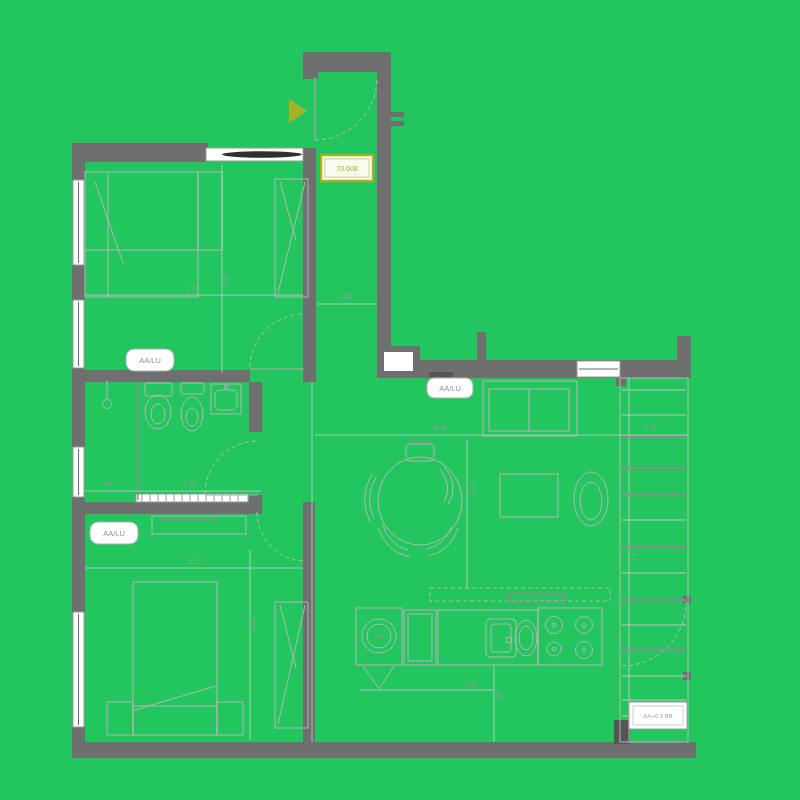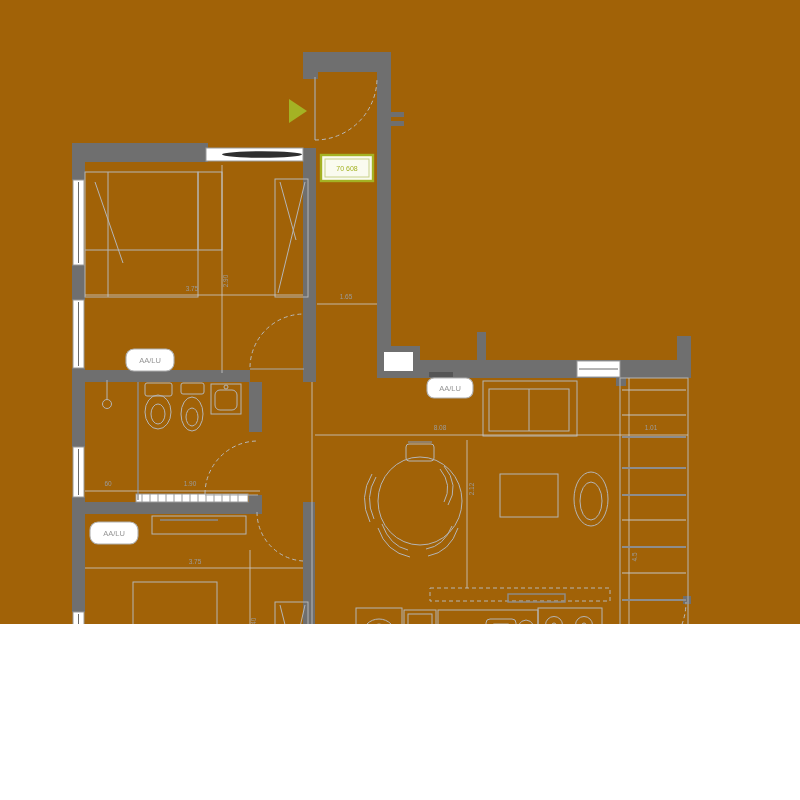--- a/index.html
+++ b/index.html
@@ -1,20 +1,20 @@
 <!DOCTYPE html>
 <html style="--wall: #6f6f6f; --accent: #a4b224; --accent-fill: #fafbef; --line: #b5b5b5; --line-dark: #8d8d8d; --dim-text: #9b9b9b; --glass: #2f2f2f;"><head>
 <meta charset="utf-8">
 <style>
   :root{
     --wall:#6f6f6f; --accent:#a4b224; --accent-fill:#fafbef;
     --line:#b5b5b5; --line-dark:#8d8d8d; --dim-text:#9b9b9b; --glass:#2f2f2f;
   }
   html,body{margin:0;padding:0;background:#ffffff;}
-  .page{width:800px;height:624px;background:#a16207;position:relative;font-family:"Liberation Sans",sans-serif;}
+  .page{width:800px;height:800px;background:#22c55e;position:relative;font-family:"Liberation Sans",sans-serif;}
   svg{display:block;}
   .w{fill:var(--wall);stroke:none;}
   .notch{fill:#ffffff;}
   .win{fill:#ffffff;stroke:#9a9a9a;stroke-width:1;}
   .winline{stroke:#6a6a6a;stroke-width:1;}
   .f{fill:none;stroke:var(--line);stroke-width:1;}
   .fd{fill:none;stroke:var(--line-dark);stroke-width:1.4;}
   .fl{stroke:#cdcdcd;stroke-width:0.8;fill:none;}
   .door{fill:none;stroke:#b9b9b9;stroke-width:1;stroke-dasharray:4 3;}
   .leaf{stroke:#a9a9a9;stroke-width:1.2;fill:none;}

